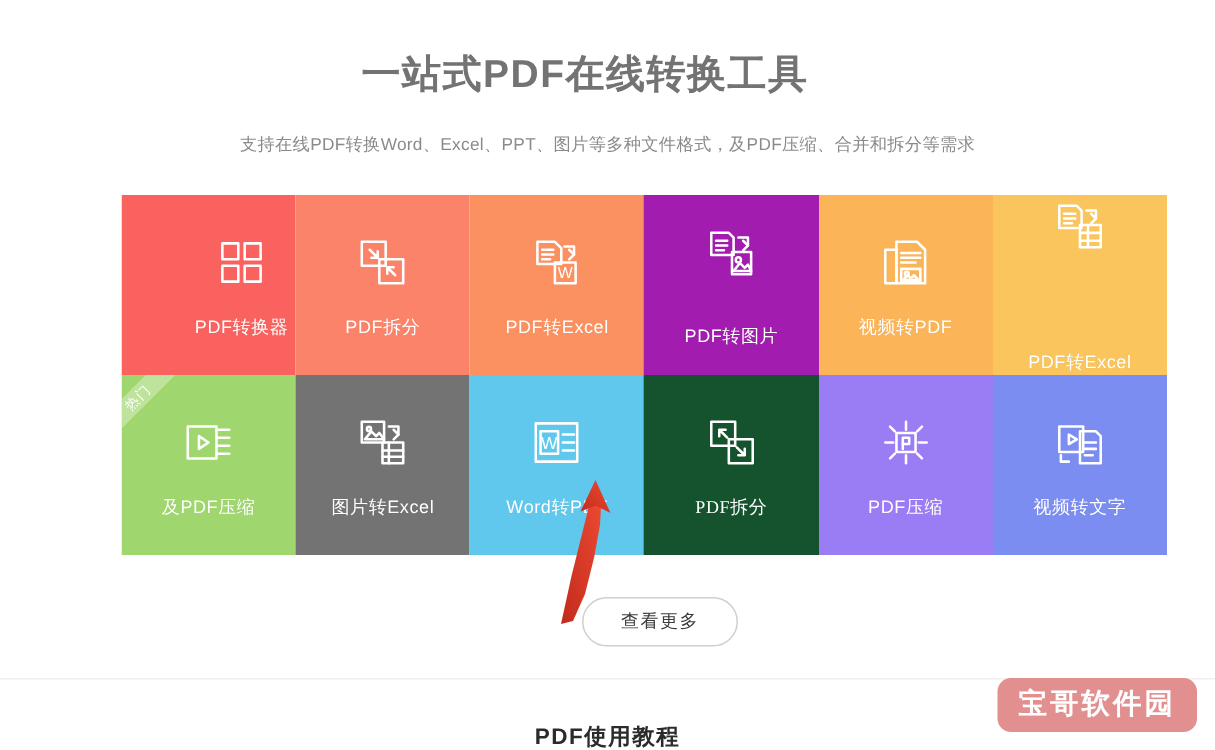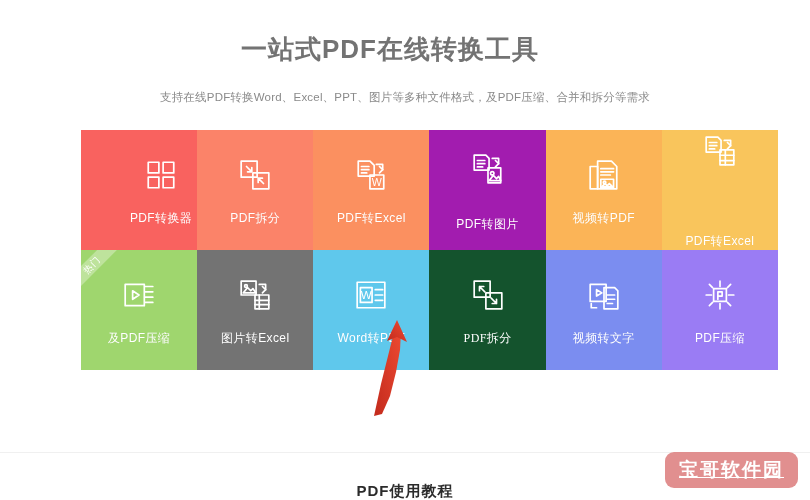--- a/index.html
+++ b/index.html
@@ -161,21 +161,20 @@
     bottom: 12px;
     padding: 7px 14px;
     border-radius: 9px;
     background: #e08a8a;
     color: #ffffff;
     font-size: 19px;
     font-weight: bold;
     letter-spacing: 2px;
     line-height: 22px;
     opacity: 0.95;
-    text-decoration: underline;
   }
 </style>
 </head>
 <body>
 
 <div class="page">
 
   <div class="hero-title">一站式PDF在线转换工具</div>
   <div class="hero-sub">支持在线PDF转换Word、Excel、PPT、图片等多种文件格式，及PDF压缩、合并和拆分等需求</div>
 
@@ -295,56 +294,59 @@
         <div class="tile-icon">
           <svg viewBox="0 0 32 32">
             <rect x="3" y="3" width="15" height="15" stroke="#ffffff" stroke-width="1.6" fill="none" stroke-linejoin="round" stroke-linecap="round"></rect>
             <rect x="14" y="14" width="15" height="15" stroke="#ffffff" stroke-width="1.6" fill="none" stroke-linejoin="round" stroke-linecap="round"></rect>
             <path d="M13 13 L8 8 M8 8 L12 8 M8 8 L8 12" stroke="#ffffff" stroke-width="1.6" fill="none" stroke-linejoin="round" stroke-linecap="round"></path>
             <path d="M19 19 L24 24 M24 24 L20 24 M24 24 L24 20" stroke="#ffffff" stroke-width="1.6" fill="none" stroke-linejoin="round" stroke-linecap="round"></path>
           </svg>
         </div>
         <div class="tile-label">PDF拆分</div>
       </div>
+      <div class="tile" style="background: rgb(154, 124, 244);">
+        <div class="tile-icon">
+          <svg viewBox="0 0 32 32">
+            <rect x="10" y="10" width="12" height="12" stroke="#ffffff" stroke-width="1.6" fill="none" stroke-linejoin="round" stroke-linecap="round"></rect>
+            <path d="M14 13 h4 v4 h-4 v-4" stroke="#ffffff" stroke-width="1.6" fill="none" stroke-linejoin="round" stroke-linecap="round"></path>
+            <path d="M14 17 v3" stroke="#ffffff" stroke-width="1.6" fill="none" stroke-linejoin="round" stroke-linecap="round"></path>
+            <path d="M16 3 v5 M16 24 v5 M3 16 h5 M24 16 h5" stroke="#ffffff" stroke-width="1.6" fill="none" stroke-linejoin="round" stroke-linecap="round"></path>
+            <path d="M6 6 l3 3 M26 6 l-3 3 M6 26 l3 -3 M26 26 l-3 -3" stroke="#ffffff" stroke-width="1.6" fill="none" stroke-linejoin="round" stroke-linecap="round"></path>
+          </svg>
+        </div>
+        <div class="tile-label">PDF压缩</div>
+      </div>
       <div class="tile" style="background: rgb(123, 141, 240);">
         <div class="tile-icon">
           <svg viewBox="0 0 32 32">
             <rect x="3" y="6" width="15" height="16" stroke="#ffffff" stroke-width="1.6" fill="none" stroke-linejoin="round" stroke-linecap="round"></rect>
             <path d="M9 11 l5 3 l-5 3 Z" stroke="#ffffff" stroke-width="1.6" fill="none" stroke-linejoin="round" stroke-linecap="round"></path>
             <path d="M4 24 v4 h5" stroke="#ffffff" stroke-width="1.6" fill="none" stroke-linejoin="round" stroke-linecap="round"></path>
             <path d="M16 9 h10 l3 3 v17 h-13 Z" stroke="#ffffff" stroke-width="1.6" fill="none" stroke-linejoin="round" stroke-linecap="round"></path>
             <path d="M19 16 h7 M19 20 h7 M19 24 h5" stroke="#ffffff" stroke-width="1.6" fill="none" stroke-linejoin="round" stroke-linecap="round"></path>
           </svg>
         </div>
         <div class="tile-label">视频转文字</div>
-      </div>
-      <div class="tile" style="background: rgb(154, 124, 244);">
-        <div class="tile-icon">
-          <svg viewBox="0 0 32 32">
-            <rect x="10" y="10" width="12" height="12" stroke="#ffffff" stroke-width="1.6" fill="none" stroke-linejoin="round" stroke-linecap="round"></rect>
-            <path d="M14 13 h4 v4 h-4 v-4" stroke="#ffffff" stroke-width="1.6" fill="none" stroke-linejoin="round" stroke-linecap="round"></path>
-            <path d="M14 17 v3" stroke="#ffffff" stroke-width="1.6" fill="none" stroke-linejoin="round" stroke-linecap="round"></path>
-            <path d="M16 3 v5 M16 24 v5 M3 16 h5 M24 16 h5" stroke="#ffffff" stroke-width="1.6" fill="none" stroke-linejoin="round" stroke-linecap="round"></path>
-            <path d="M6 6 l3 3 M26 6 l-3 3 M6 26 l3 -3 M26 26 l-3 -3" stroke="#ffffff" stroke-width="1.6" fill="none" stroke-linejoin="round" stroke-linecap="round"></path>
-          </svg>
-        </div>
-        <div class="tile-label">PDF压缩</div>
       </div>
     </div>
 
   <svg class="annot-arrow" viewBox="0 0 70 110">
     <defs>
       <linearGradient id="arrowGrad" x1="0" y1="1" x2="1" y2="0">
         <stop offset="0%" stop-color="#C22A1C"></stop>
         <stop offset="100%" stop-color="#EE4B33"></stop>
       </linearGradient>
     </defs>
     <path d="M14 106 L21 74 L28 46 L33 26 L37 14 L41 22 L40 40 L36 62 L30 86 L22 104 Z" fill="url(#arrowGrad)"></path>
     <path d="M37 10 L27 31 L37 27 L47 32 Z" fill="url(#arrowGrad)"></path>
   </svg>
 
+  <div class="more-btn">
+    <span>查看更多</span>
+  </div>
 
   <div class="bottom-divider"></div>
   <div class="bottom-title">PDF使用教程</div>
 
   <div class="watermark">宝哥软件园</div>
 
 </div>
 
 </body></html>

